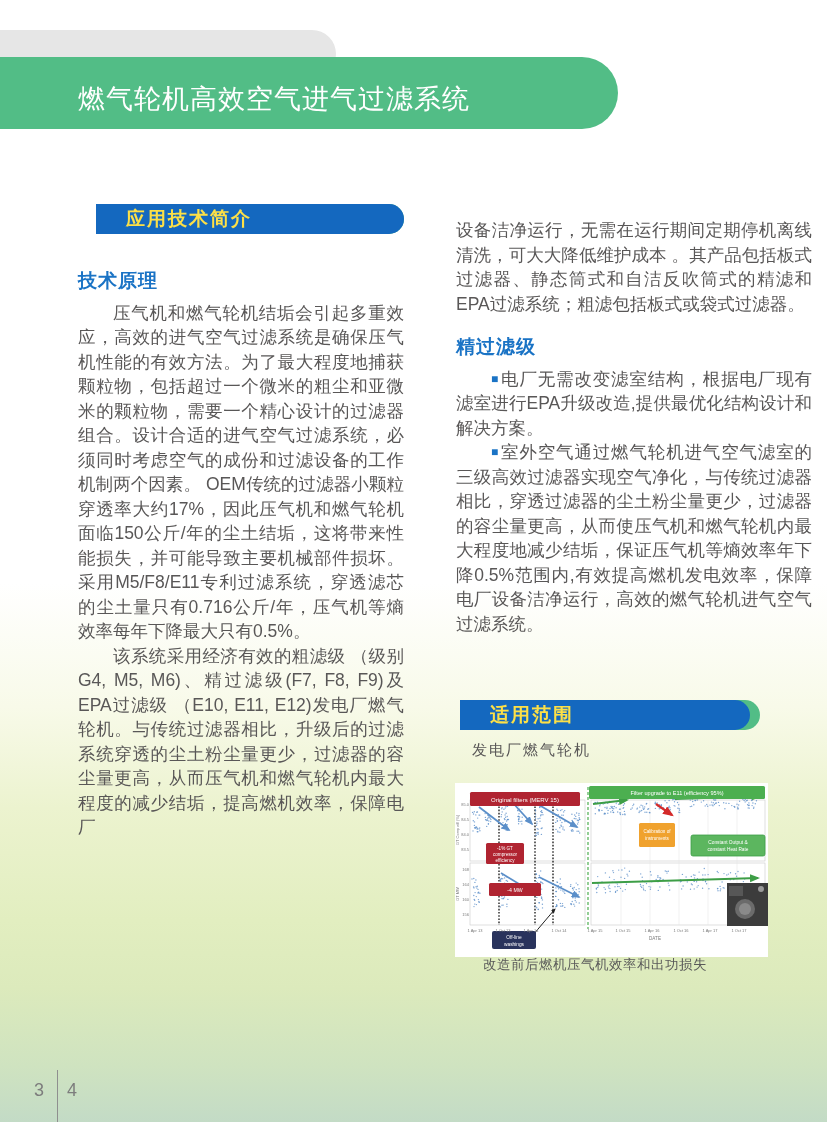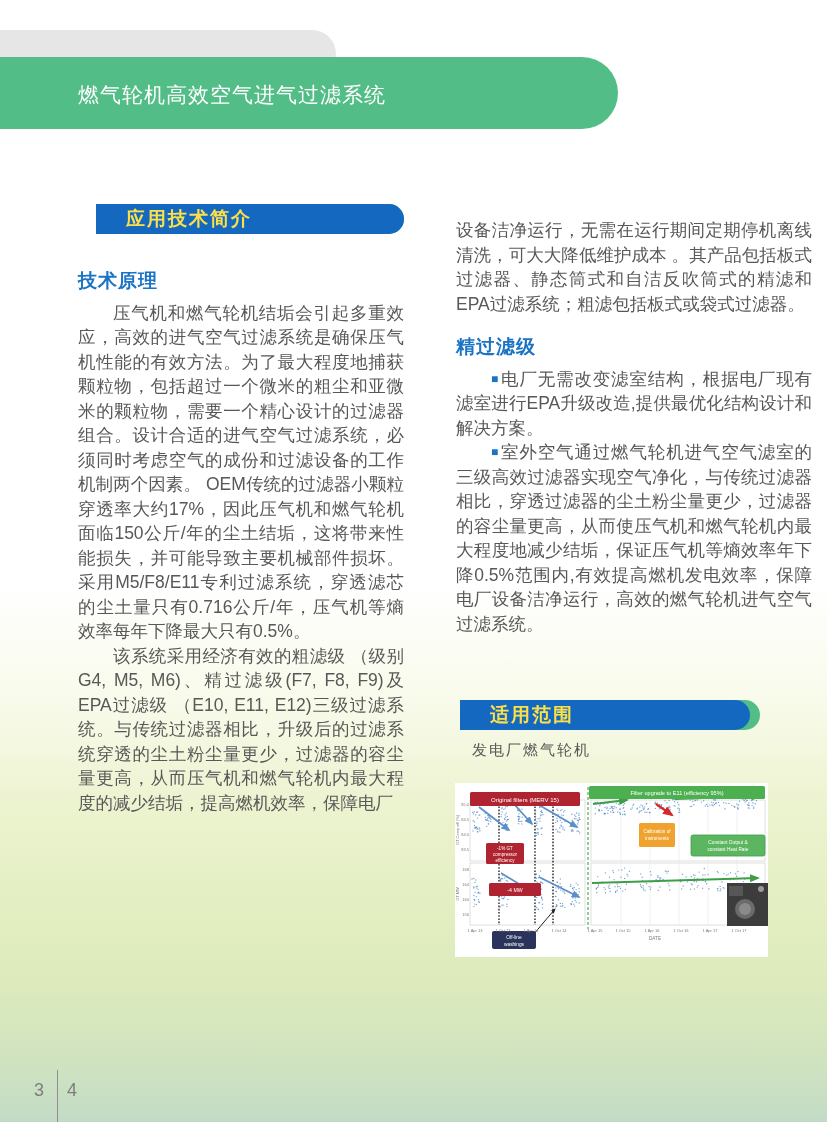--- a/index.html
+++ b/index.html
@@ -2,21 +2,21 @@
 <html><head>
 <meta charset="utf-8">
 <style>
   html,body{margin:0;padding:0;}
   body{font-family:"Liberation Sans","DejaVu Sans",sans-serif;}
   .page{position:relative;width:827px;height:1122px;overflow:hidden;
     background:linear-gradient(180deg,#ffffff 0%,#ffffff 52%,#f8fae9 63%,#ecf3cf 72%,#e2eec0 82%,#dceabc 88%,#cfe3c0 95%,#c3dbc6 100%);}
   
   .band-gray{position:absolute;left:0;top:30px;width:336px;height:48px;background:#e6e6e6;border-radius:0 24px 24px 0;}
   .band-green{position:absolute;left:0;top:57px;width:618px;height:72px;background:#52bd86;border-radius:0 36px 36px 0;}
-  .band-green .title{color:#ffffff;font-size:21px;letter-spacing:1px;padding:24px 0 0 78px;}
+  .band-green .title{color:#ffffff;font-size:27px;letter-spacing:1px;padding:24px 0 0 78px;}
   
   .section-bar{position:relative;height:30px;}
   .bar-cap{position:absolute;top:0;right:0;width:52px;height:30px;background:#52bd86;border-radius:0 15px 15px 0;}
   .bar-blue{position:absolute;left:18px;top:0;height:30px;background:#1468bf;border-radius:0 15px 15px 0;
     color:#fde047;font-size:19px;font-weight:bold;line-height:30px;padding-left:30px;box-sizing:border-box;letter-spacing:2px;}
   
   .col{position:absolute;color:#595757;font-size:17.5px;line-height:24.5px;text-align:justify;}
   .col-left{left:78px;top:204px;width:326px;}
   .col-right{left:438px;top:218px;width:356px;margin-left:18px;}
   .col p{margin:0;}
@@ -46,21 +46,21 @@
     <div class="title">燃气轮机高效空气进气过滤系统</div>
   </div>
 
   <div class="col col-left">
     <div class="section-bar bar1">
       <div class="bar-cap"></div>
       <div class="bar-blue">应用技术简介</div>
     </div>
     <h3 class="sub first">技术原理</h3>
     <p class="indent">压气机和燃气轮机结垢会引起多重效应，高效的进气空气过滤系统是确保压气机性能的有效方法。为了最大程度地捕获颗粒物，包括超过一个微米的粗尘和亚微米的颗粒物，需要一个精心设计的过滤器组合。设计合适的进气空气过滤系统，必须同时考虑空气的成份和过滤设备的工作机制两个因素。 OEM传统的过滤器小颗粒穿透率大约17%，因此压气机和燃气轮机面临150公斤/年的尘土结垢，这将带来性能损失，并可能导致主要机械部件损坏。采用M5/F8/E11专利过滤系统，穿透滤芯的尘土量只有0.716公斤/年，压气机等熵效率每年下降最大只有0.5%。</p>
-    <p class="indent">该系统采用经济有效的粗滤级 （级别G4, M5, M6)、精过滤级(F7, F8, F9)及EPA过滤级 （E10, E11, E12)三级过滤系统。与传统过滤器相比，升级后的过滤系统穿透的尘土粉尘量更少，过滤器的容尘量更高，从而压气机和燃气轮机内最大程度的减少结垢，提高燃机效率，保障电厂</p>
+    <p class="indent">该系统采用经济有效的粗滤级 （级别G4, M5, M6)、精过滤级(F7, F8, F9)及EPA过滤级 （E10, E11, E12)发电厂燃气轮机。与传统过滤器相比，升级后的过滤系统穿透的尘土粉尘量更少，过滤器的容尘量更高，从而压气机和燃气轮机内最大程度的减少结垢，提高燃机效率，保障电厂</p>
   </div>
 
   <div class="col col-right">
     <p>设备洁净运行，无需在运行期间定期停机离线清洗，可大大降低维护成本 。其产品包括板式过滤器、静态筒式和自洁反吹筒式的精滤和EPA过滤系统；粗滤包括板式或袋式过滤器。</p>
     <h3 class="sub">精过滤级</h3>
     <p class="indent"><span class="bullet-marker">■</span><span>电厂无需改变滤室结构，根据电厂现有滤室进行EPA升级改造,提供最优化结构设计和解决方案。</span></p>
     <p class="indent"><span class="bullet-marker">■</span><span>室外空气通过燃气轮机进气空气滤室的三级高效过滤器实现空气净化，与传统过滤器相比，穿透过滤器的尘土粉尘量更少，过滤器的容尘量更高，从而使压气机和燃气轮机内最大程度地减少结垢，保证压气机等熵效率年下降0.5%范围内,有效提高燃机发电效率，保障电厂设备洁净运行，高效的燃气轮机进气空气过滤系统。</span></p>
   </div>
 
   <div class="section-bar scope-bar">
@@ -866,18 +866,19 @@
 
       <g>
         <rect x="272" y="100" width="41" height="43" fill="#3c3c3c"></rect>
         <circle cx="290" cy="126" r="10" fill="#6b6b6b"></circle>
         <circle cx="290" cy="126" r="6" fill="#8a8a8a"></circle>
         <rect x="274" y="103" width="14" height="10" fill="#575757"></rect>
         <circle cx="306" cy="106" r="3" fill="#9a9a9a"></circle>
       </g>
     </svg>
   </div>
+  <div class="figure-caption">改造前后燃机压气机效率和出功损失</div>
 
   <div class="footer-num" style="left:34px;top:1080px;">3</div>
   <div class="footer-line"></div>
   <div class="footer-num" style="left:67px;top:1080px;">4</div>
 
 </div>
 
 </body></html>

